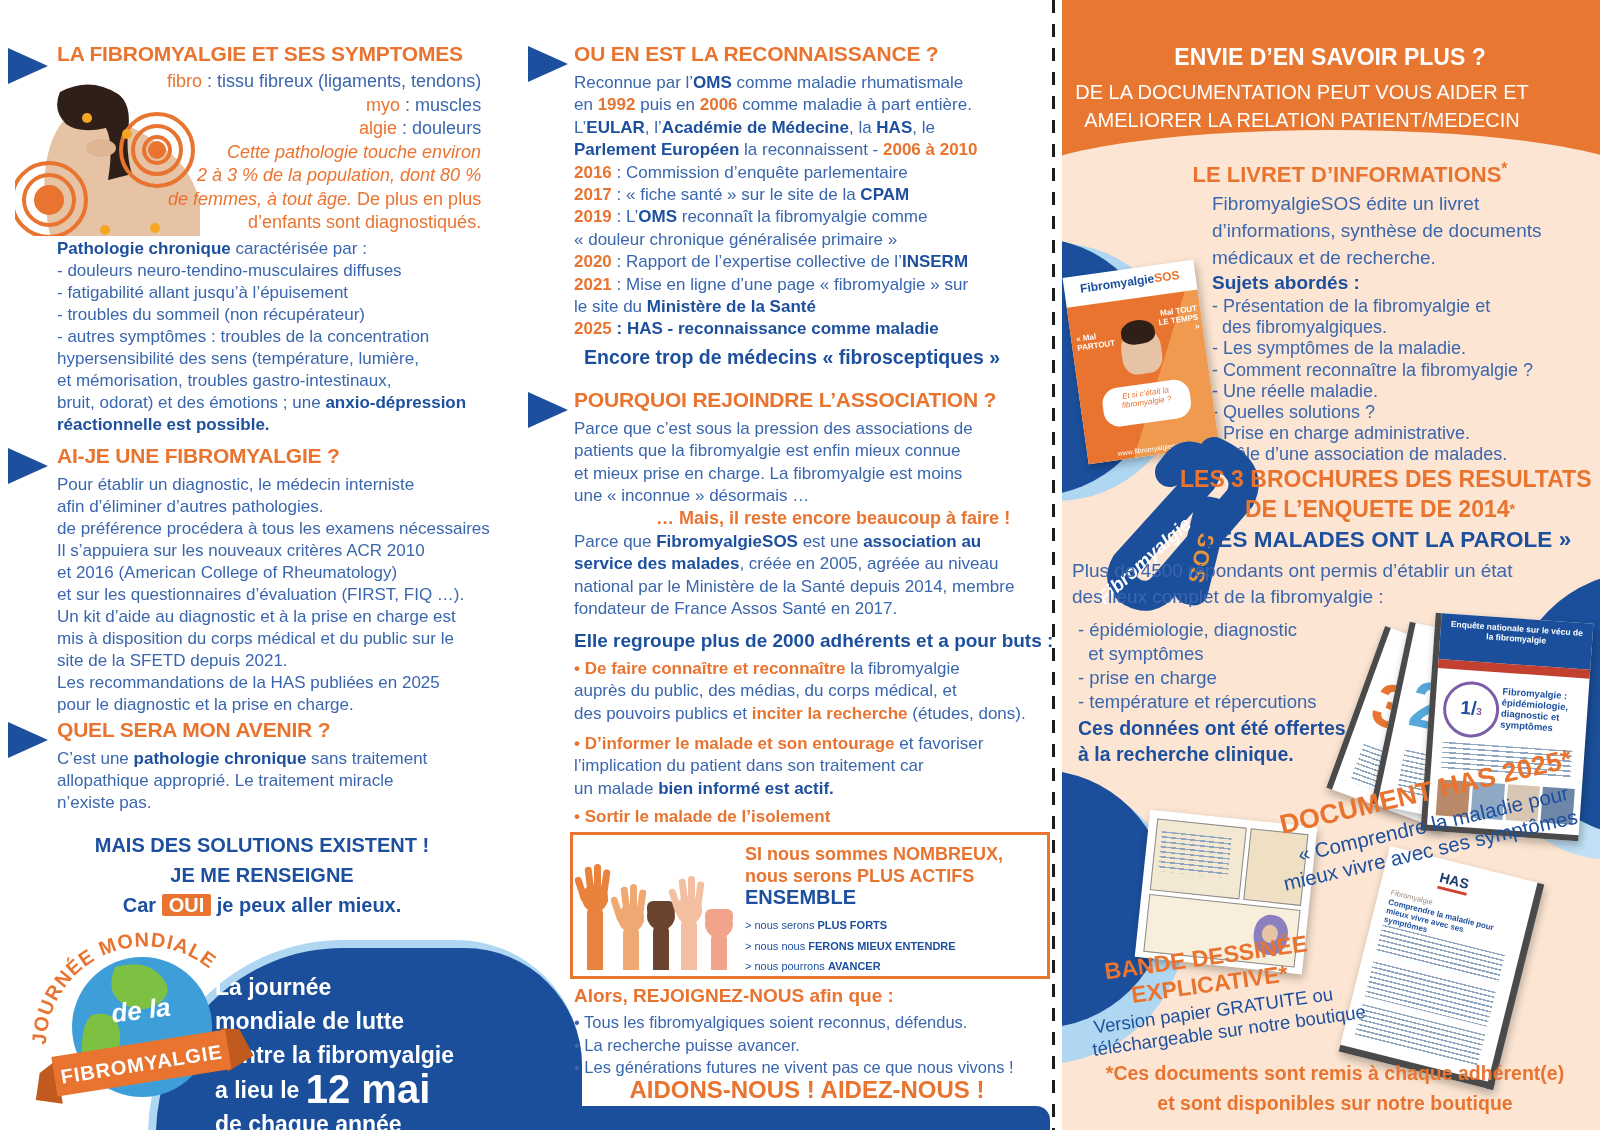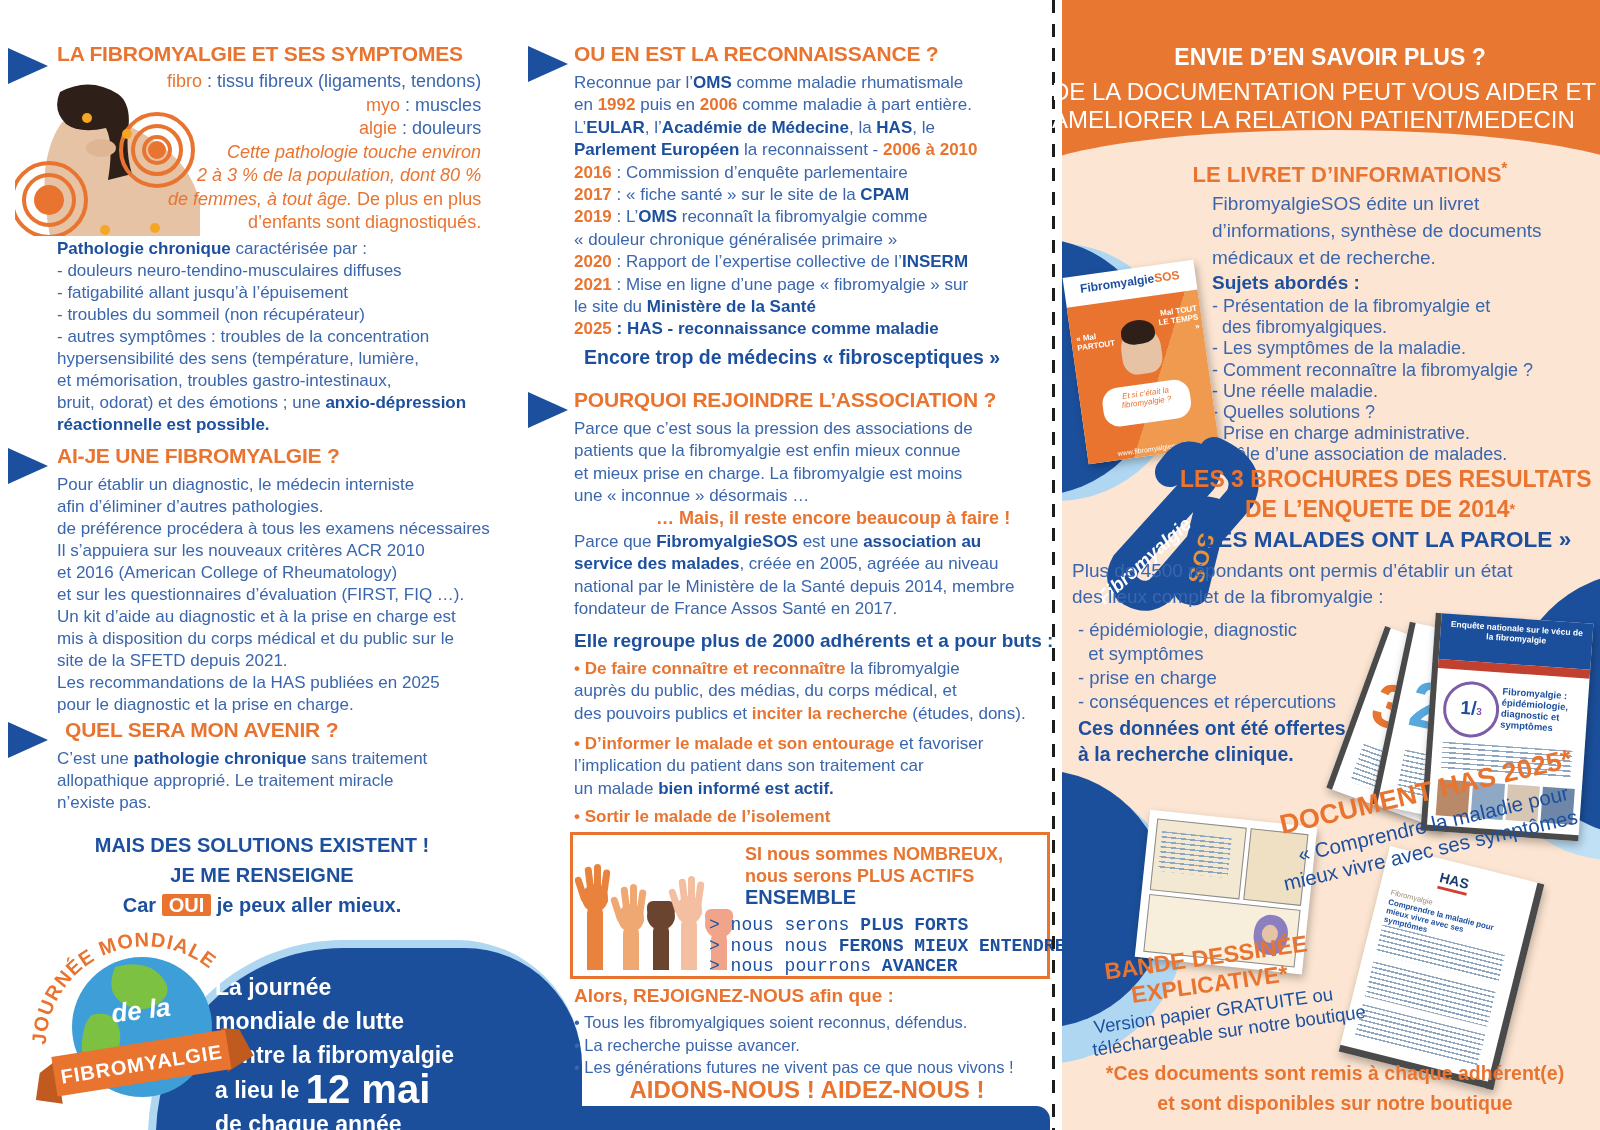--- a/index.html
+++ b/index.html
@@ -94,21 +94,21 @@
       <div class="ln"><span class="s-n">et 2016 (American College of Rheumatology)</span></div>
       <div class="ln"><span class="s-n">et sur les questionnaires d’évaluation (FIRST, FIQ …).</span></div>
       <div class="ln"><span class="s-n">Un kit d’aide au diagnostic et à la prise en charge est</span></div>
       <div class="ln"><span class="s-n">mis à disposition du corps médical et du public sur le</span></div>
       <div class="ln"><span class="s-n">site de la SFETD depuis 2021.</span></div>
       <div class="ln"><span class="s-n">Les recommandations de la HAS publiées en 2025</span></div>
       <div class="ln"><span class="s-n">pour le diagnostic et la prise en charge.</span></div>
     </div>
 
   <div class="abs arrow" style="left:8px;top:722px;"></div>
-  <div class="abs sec-title" style="left:57px;top:718px;margin-left:8px;">QUEL SERA MON AVENIR ?</div>
+  <div class="abs sec-title" style="left:57px;top:718px;">QUEL SERA MON AVENIR ?</div>
   <div class="abs rich" style="left:57px;top:748px;font-size:17px;line-height:22px;">
       <div class="ln"><span class="s-n">C’est une </span><span class="s-b">pathologie chronique</span><span class="s-n"> sans traitement</span></div>
       <div class="ln"><span class="s-n">allopathique approprié. Le traitement miracle</span></div>
       <div class="ln"><span class="s-n">n’existe pas.</span></div>
     </div>
 
   <div class="abs rich center" style="left:47px;top:830px;width:430px;font-size:20px;line-height:30px;font-weight:bold;">
       <div class="ln"><span class="s-b">MAIS DES SOLUTIONS EXISTENT !</span></div>
       <div class="ln"><span class="s-b">JE ME RENSEIGNE</span></div>
       <div class="ln"><span class="s-b">Car </span><span class="s-oui">OUI</span><span class="s-b"> je peux aller mieux.</span></div>
@@ -224,21 +224,21 @@
     <use href="#ho" x="114" y="58" fill="#F4BFA0"></use>
     <use href="#hf" x="144" y="80" fill="#F2A48B"></use>
   </svg>
   <div class="abs rich" style="left:745px;top:843px;font-size:18px;line-height:22px;">
       <div class="ln"><span class="s-ob">SI nous sommes NOMBREUX,</span></div>
       <div class="ln"><span class="s-ob">nous serons PLUS ACTIFS</span></div>
     </div>
   <div class="abs rich" style="left:745px;top:886px;">
       <div class="ln"><span class="s-ens">ENSEMBLE</span></div>
     </div>
-  <div class="abs rich" style="left:709px;top:915px;font-size:18px;line-height:20.5px;font-family:Liberation Mono, monospace;">
+  <div class="abs rich" style="left:745px;top:915px;font-size:11px;line-height:20.5px;">
       <div class="ln"><span class="s-nb">&gt; nous serons </span><span class="s-b">PLUS FORTS</span></div>
       <div class="ln"><span class="s-nb">&gt; nous nous </span><span class="s-b">FERONS MIEUX ENTENDRE</span></div>
       <div class="ln"><span class="s-nb">&gt; nous pourrons </span><span class="s-b">AVANCER</span></div>
     </div>
 
   <div class="abs rich" style="left:574px;top:985px;font-size:19px;">
       <div class="ln"><span class="s-ob">Alors, REJOIGNEZ-NOUS afin que :</span></div>
     </div>
   <div class="abs rich" style="left:574px;top:1011px;font-size:16.5px;line-height:22.5px;">
       <div class="ln"><span class="s-n">• Tous les fibromyalgiques soient reconnus, défendus.</span></div>
@@ -259,21 +259,21 @@
     <div class="abs" style="left:425px;top:608px;width:252px;height:252px;border-radius:50%;background:#BFE0F5;"></div>
     <div class="abs" style="left:448px;top:572px;width:264px;height:264px;border-radius:50%;background:#1B4F9B;"></div>
 
     <div class="abs" style="left:-162px;top:778px;width:286px;height:286px;border-radius:50%;background:var(--sky);"></div>
     <div class="abs" style="left:-152px;top:770px;width:258px;height:258px;border-radius:50%;background:#1B4F9B;"></div>
   </div>
 
   <div class="abs" style="left:1052px;top:0;width:3px;height:1130px;background:repeating-linear-gradient(180deg,var(--ink) 0 13px,transparent 13px 24px);"></div>
 
   <div class="abs center" style="left:1080px;top:44px;width:500px;font-size:23px;font-weight:bold;color:#fff;">ENVIE D’EN SAVOIR PLUS ?</div>
-  <div class="abs rich center" style="left:1052px;top:78px;width:500px;font-size:24px;line-height:28px;">
+  <div class="abs rich center" style="left:1052px;top:78px;width:500px;font-size:20px;line-height:28px;">
       <div class="ln"><span class="s-w">DE LA DOCUMENTATION PEUT VOUS AIDER ET</span></div>
       <div class="ln"><span class="s-w">AMELIORER LA RELATION PATIENT/MEDECIN</span></div>
     </div>
 
   <div class="abs rich center" style="left:1120px;top:160px;width:460px;font-size:22px;font-weight:bold;">
       <div class="ln"><span class="s-ob">LE LIVRET D’INFORMATIONS</span><span class="s-sup">*</span></div>
     </div>
   <div class="abs rich" style="left:1212px;top:190px;font-size:19px;line-height:27px;">
       <div class="ln"><span class="s-n">FibromyalgieSOS édite un livret</span></div>
       <div class="ln"><span class="s-n">d’informations, synthèse de documents</span></div>
@@ -327,21 +327,21 @@
       <div class="ln"><span class="s-b">« LES MALADES ONT LA PAROLE »</span></div>
     </div>
   <div class="abs rich" style="left:1072px;top:558px;font-size:19px;line-height:25.5px;">
       <div class="ln"><span class="s-n">Plus de 4500 répondants ont permis d’établir un état</span></div>
       <div class="ln"><span class="s-n">des lieux complet de la fibromyalgie :</span></div>
     </div>
   <div class="abs rich" style="left:1078px;top:618px;font-size:18.5px;line-height:24px;">
       <div class="ln"><span class="s-n">- épidémiologie, diagnostic</span></div>
       <div class="ln"><span class="s-n">  et symptômes</span></div>
       <div class="ln"><span class="s-n">- prise en charge</span></div>
-      <div class="ln"><span class="s-n">- conséquences et répercutions</span></div>
+      <div class="ln"><span class="s-n">- température et répercutions</span></div>
     </div>
   <div class="abs rich" style="left:1078px;top:716px;font-size:19.5px;line-height:25.5px;">
       <div class="ln"><span class="s-b">Ces données ont été offertes</span></div>
       <div class="ln"><span class="s-b">à la recherche clinique.</span></div>
     </div>
 
   <div class="abs card" style="left:1352px;top:642px;width:118px;height:172px;transform:rotate(20deg);border-left:6px solid #4A4A4A;">
     <div style="position:absolute;left:10px;top:38px;font-size:62px;font-weight:bold;color:#E87531;">3</div>
     <div class="stripes" style="position:absolute;left:14px;bottom:14px;width:80px;height:40px;"></div>
   </div>

